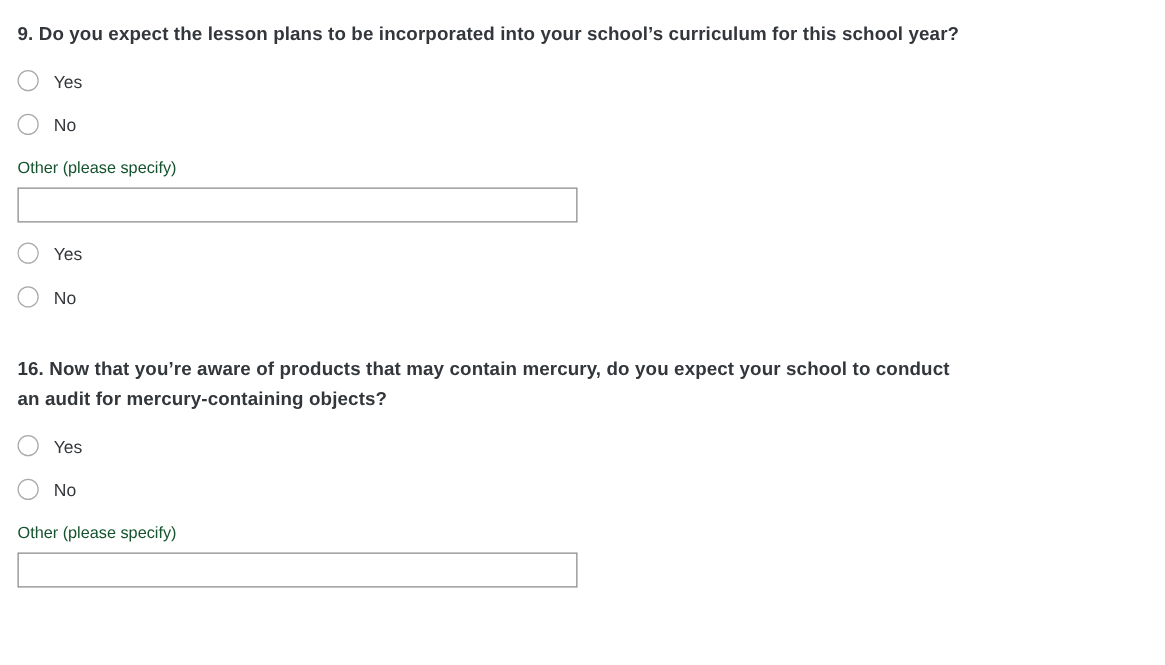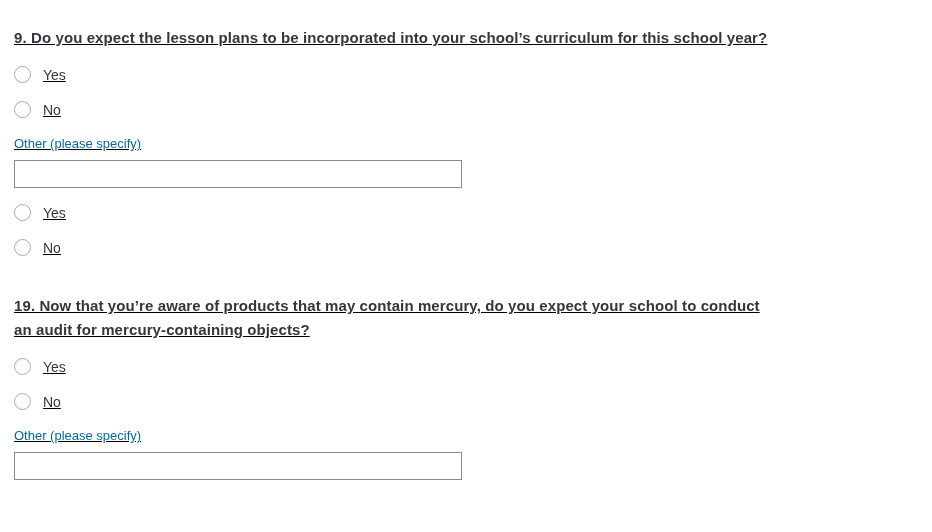--- a/index.html
+++ b/index.html
@@ -5,24 +5,23 @@
   html, body {
     margin: 0;
     padding: 0;
     background: #ffffff;
     width: 932px;
     height: 532px;
     overflow: hidden;
     font-family: "Liberation Sans", sans-serif;
   }
   .survey {
-    padding: 12px 14px;
+    padding: 2px 14px;
     box-sizing: border-box;
     width: 787px;
-    text-decoration: underline;
   }
   .question { }
   .q-title {
     font-size: 15px;
     font-weight: bold;
     color: #33373b;
     line-height: 24px;
     margin: 0;
     max-width: 902px;
     letter-spacing: 0.1px;
@@ -47,21 +46,21 @@
     margin-right: 12px;
     flex: 0 0 auto;
   }
   .option-label {
     font-size: 14px;
     color: #33373b;
   }
   .other-section { margin-top: 3px; }
   .other-label {
     font-size: 13px;
-    color: #0369a1;
+    color: #14532d;
     line-height: 16px;
     display: block;
   }
   .other-input {
     display: block;
     margin-top: 8px;
     width: 448px;
     height: 28px;
     box-sizing: border-box;
     border: 1px solid #898989;
@@ -103,21 +102,21 @@
         <span class="option-label">Yes</span>
       </div>
       <div class="option">
         <span class="radio"></span>
         <span class="option-label">No</span>
       </div>
     </div>
   </div>
 
   <div class="question q11">
-    <div class="q-title">19. Now that you’re aware of products that may contain mercury, do you expect your school to conduct an audit for mercury-containing objects?</div>
+    <div class="q-title">16. Now that you’re aware of products that may contain mercury, do you expect your school to conduct an audit for mercury-containing objects?</div>
     <div class="option-list">
       <div class="option">
         <span class="radio"></span>
         <span class="option-label">Yes</span>
       </div>
       <div class="option">
         <span class="radio"></span>
         <span class="option-label">No</span>
       </div>
     </div>

